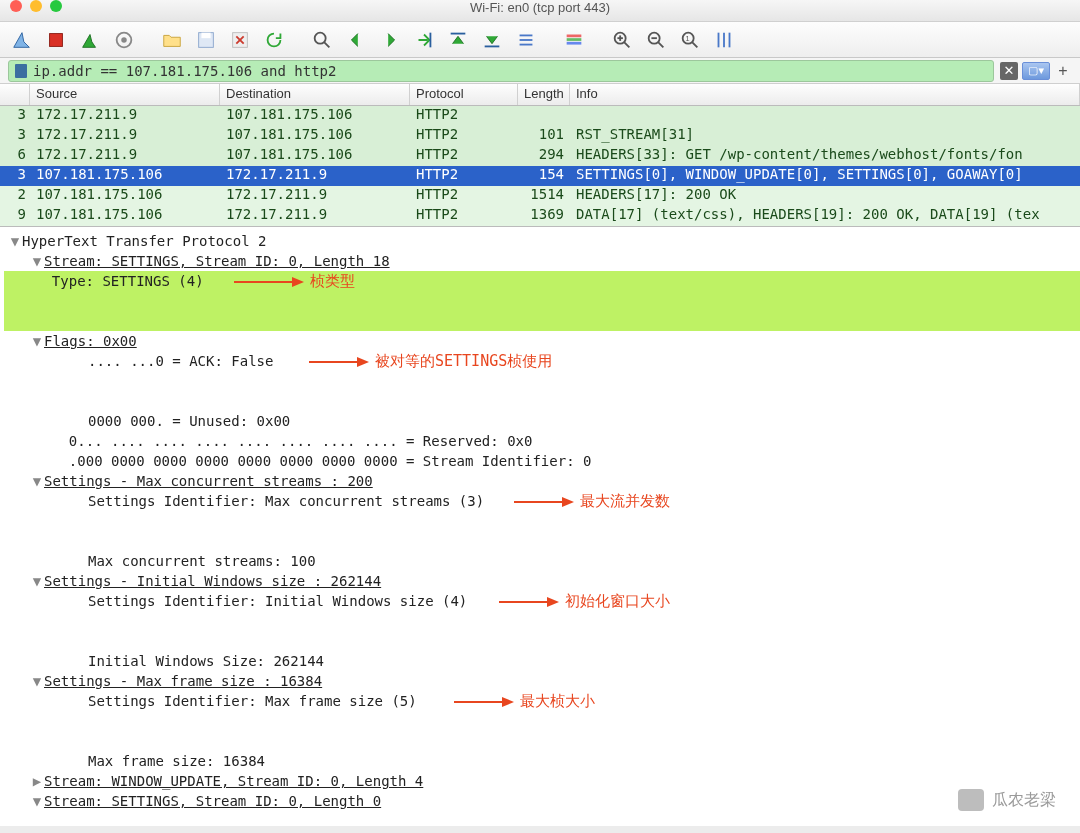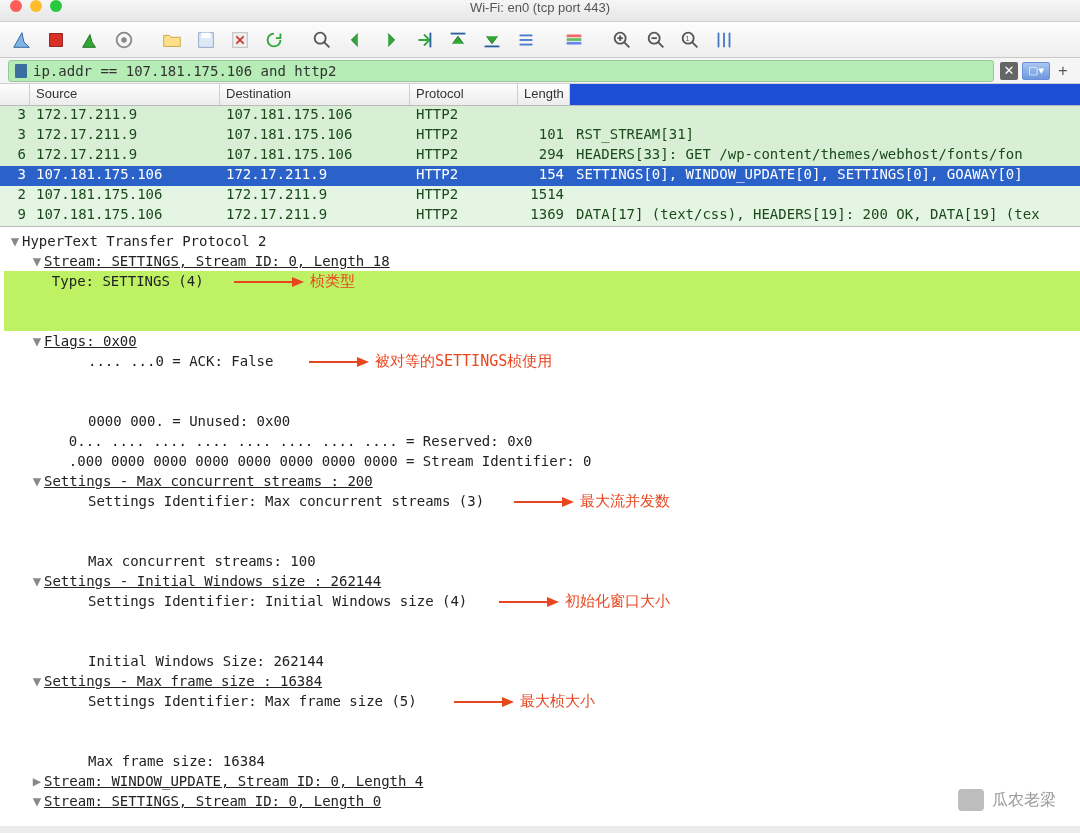--- a/index.html
+++ b/index.html
@@ -53,21 +53,21 @@
   }
   .filter-input .bm { width:12px;height:14px;background:#3b6fa0;border-radius:1px;margin-right:6px;flex:none; }
   .filter-text { flex:1; font-size:14px; color:#333; }
   .filter-end { display:flex; align-items:center; gap:4px; padding-left:6px; }
   .clear-x { width:18px;height:18px;background:#666;color:#fff;border-radius:2px;display:flex;align-items:center;justify-content:center;font-size:13px; }
   .combo-btn { width:28px;height:18px;border:1px solid #6a8fd8;background:linear-gradient(#aac6f0,#6d99dd);border-radius:2px;display:flex;align-items:center;justify-content:center;color:#fff;font-size:11px; }
   .plus { width:18px;text-align:center;font-size:16px;color:#555; }
 
   
   .pkt-head {
-    display:flex; height:22px; background:#1d4ed8; border-bottom:1px solid #bbb; font-size:13px;
+    display:flex; height:22px; background:#d946ef; border-bottom:1px solid #bbb; font-size:13px;
   }
   .pkt-head > div { border-right:1px solid #d0d0d0; padding:2px 6px; color:#333; background:linear-gradient(#fefefe,#ececec); }
   .c-num{width:30px;} .c-src{width:190px;} .c-dst{width:190px;} .c-pro{width:108px;} .c-len{width:52px;} .c-info{flex:1;}
 
   .pkt-list { background:#fff; }
   .pkt-row { display:flex; height:20px; overflow:hidden; white-space:nowrap; }
   .pkt-row > div { padding:0 6px; }
   .pkt-row .c-num{width:30px;text-align:right;padding-right:4px;}
   .pkt-row .c-src{width:190px;} .pkt-row .c-dst{width:190px;} .pkt-row .c-pro{width:108px;} .pkt-row .c-len{width:52px;text-align:right;} .pkt-row .c-info{flex:1;}
   .bg-mint { background:#d8efd6; color:#1a4a1a; }
@@ -245,20 +245,21 @@
     <span class="plus">+</span>
   </div>
 </div>
 
 <div class="pkt-head">
   <div class="c-num"></div>
   <div class="c-src">Source</div>
   <div class="c-dst">Destination</div>
   <div class="c-pro">Protocol</div>
   <div class="c-len">Length</div>
+  <div class="c-info">Info</div>
 </div>
 
 <div class="pkt-list mono" id="pkt-list">
     <div class="pkt-row bg-mint">
       <div class="c-num">3</div>
       <div class="c-src">172.17.211.9</div>
       <div class="c-dst">107.181.175.106</div>
       <div class="c-pro">HTTP2</div>
       <div class="c-len"></div>
       <div class="c-info"></div>
@@ -286,20 +287,21 @@
       <div class="c-pro">HTTP2</div>
       <div class="c-len">154</div>
       <div class="c-info">SETTINGS[0], WINDOW_UPDATE[0], SETTINGS[0], GOAWAY[0]</div>
     </div>
     <div class="pkt-row bg-mint2">
       <div class="c-num">2</div>
       <div class="c-src">107.181.175.106</div>
       <div class="c-dst">172.17.211.9</div>
       <div class="c-pro">HTTP2</div>
       <div class="c-len">1514</div>
+      <div class="c-info">HEADERS[17]: 200 OK</div>
     </div>
     <div class="pkt-row bg-mint2">
       <div class="c-num">9</div>
       <div class="c-src">107.181.175.106</div>
       <div class="c-dst">172.17.211.9</div>
       <div class="c-pro">HTTP2</div>
       <div class="c-len">1369</div>
       <div class="c-info">DATA[17] (text/css), HEADERS[19]: 200 OK, DATA[19] (tex</div>
     </div>
   </div>

